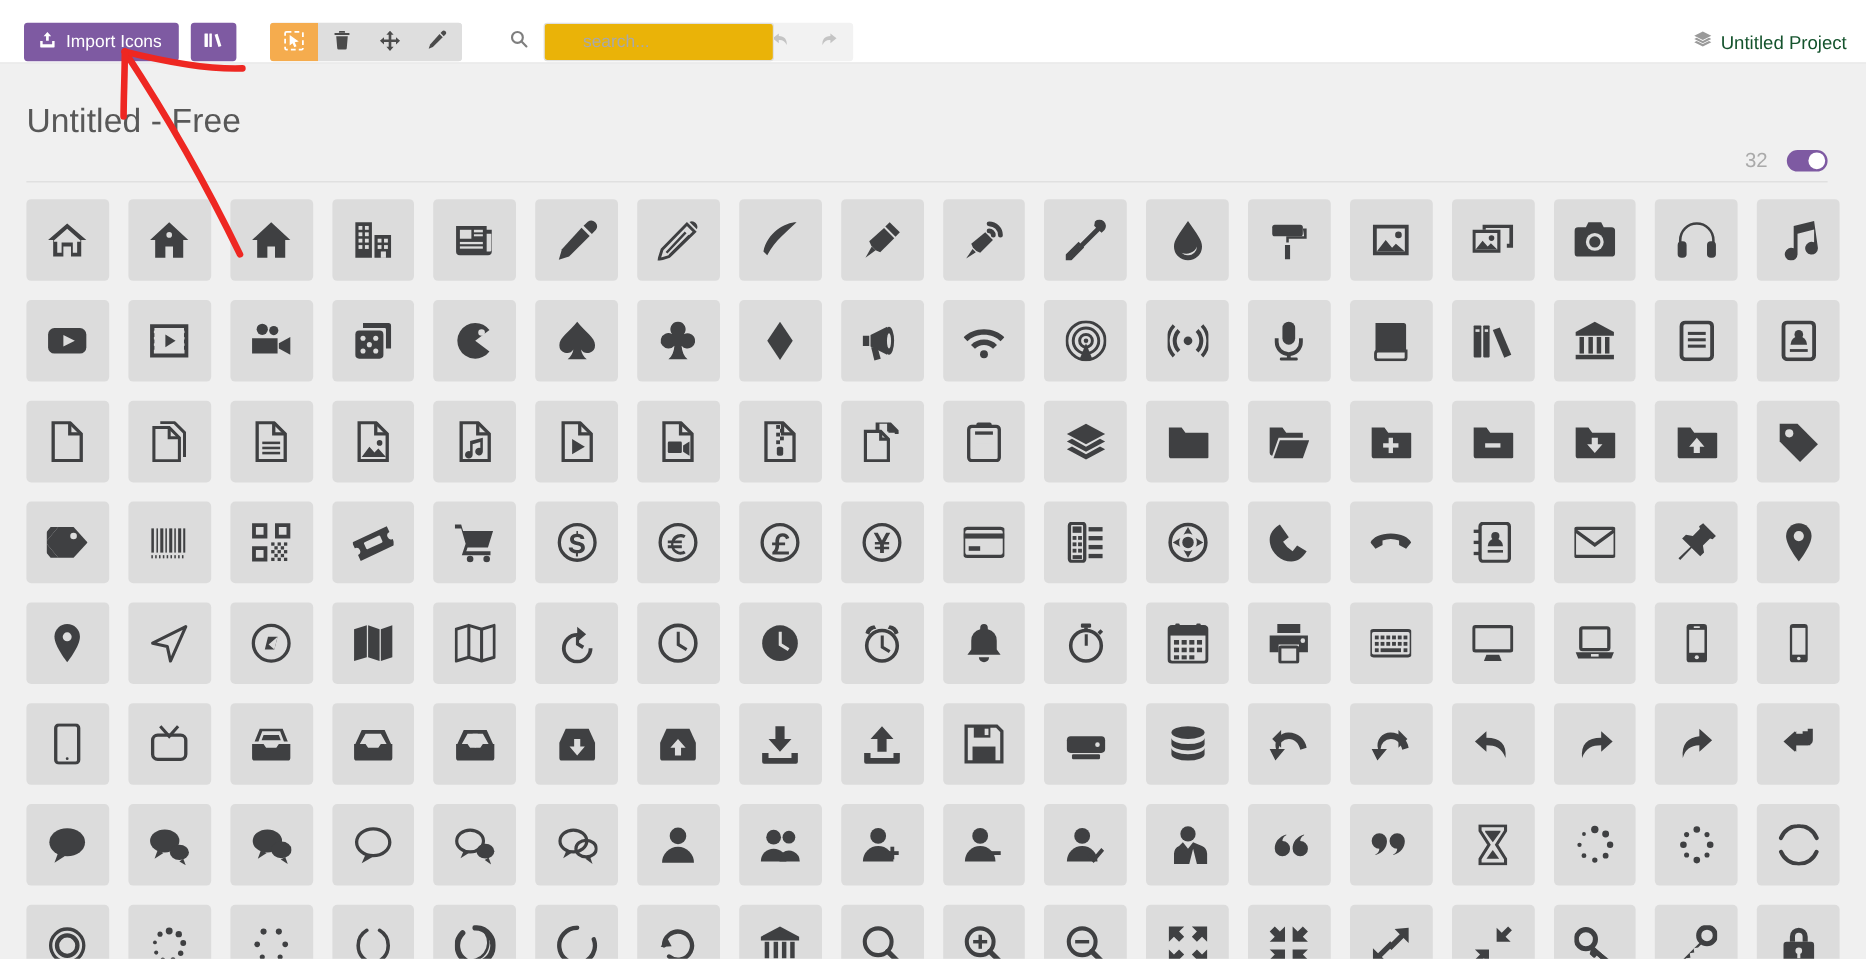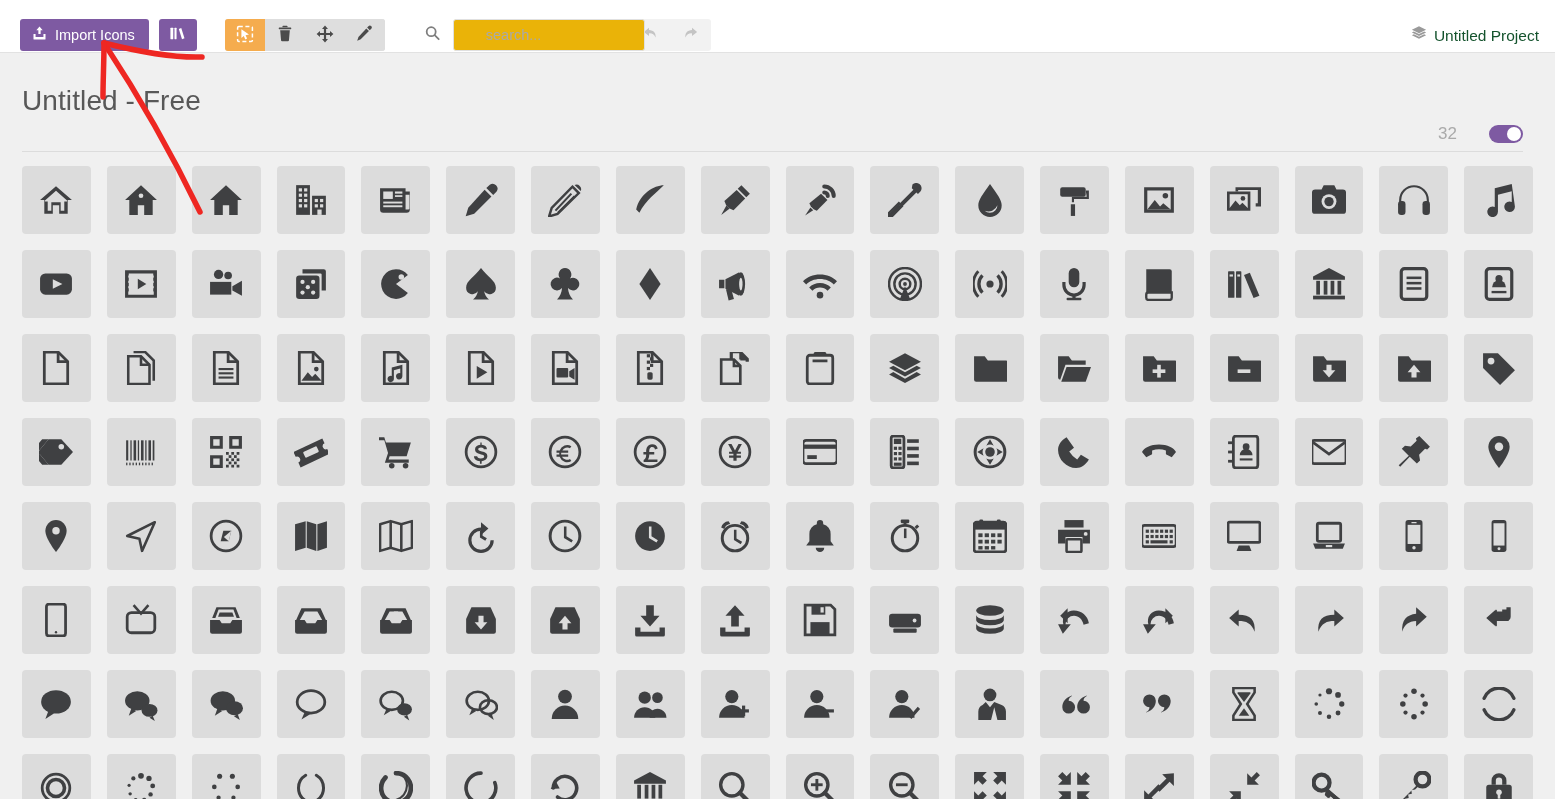--- a/index.html
+++ b/index.html
@@ -122,21 +122,21 @@
     letter-spacing: .1px;
   }
   #set-header .rule {
     margin-top: 32px;
     border-top: 1px solid #dcdcdc;
   }
   #set-meta {
     position: absolute;
     right: 32px;
     bottom: 8px;
-    display: flex; align-items: center; gap: 32px;
+    display: flex; align-items: center; gap: 16px;
   }
   #icon-count { font-size: 17px; color: #aaaaaa; }
   .toggle {
     width: 34px; height: 18px;
     border-radius: 9px;
     background: #7e5aa2;
     position: relative;
     cursor: pointer;
   }
   .toggle .knob {

